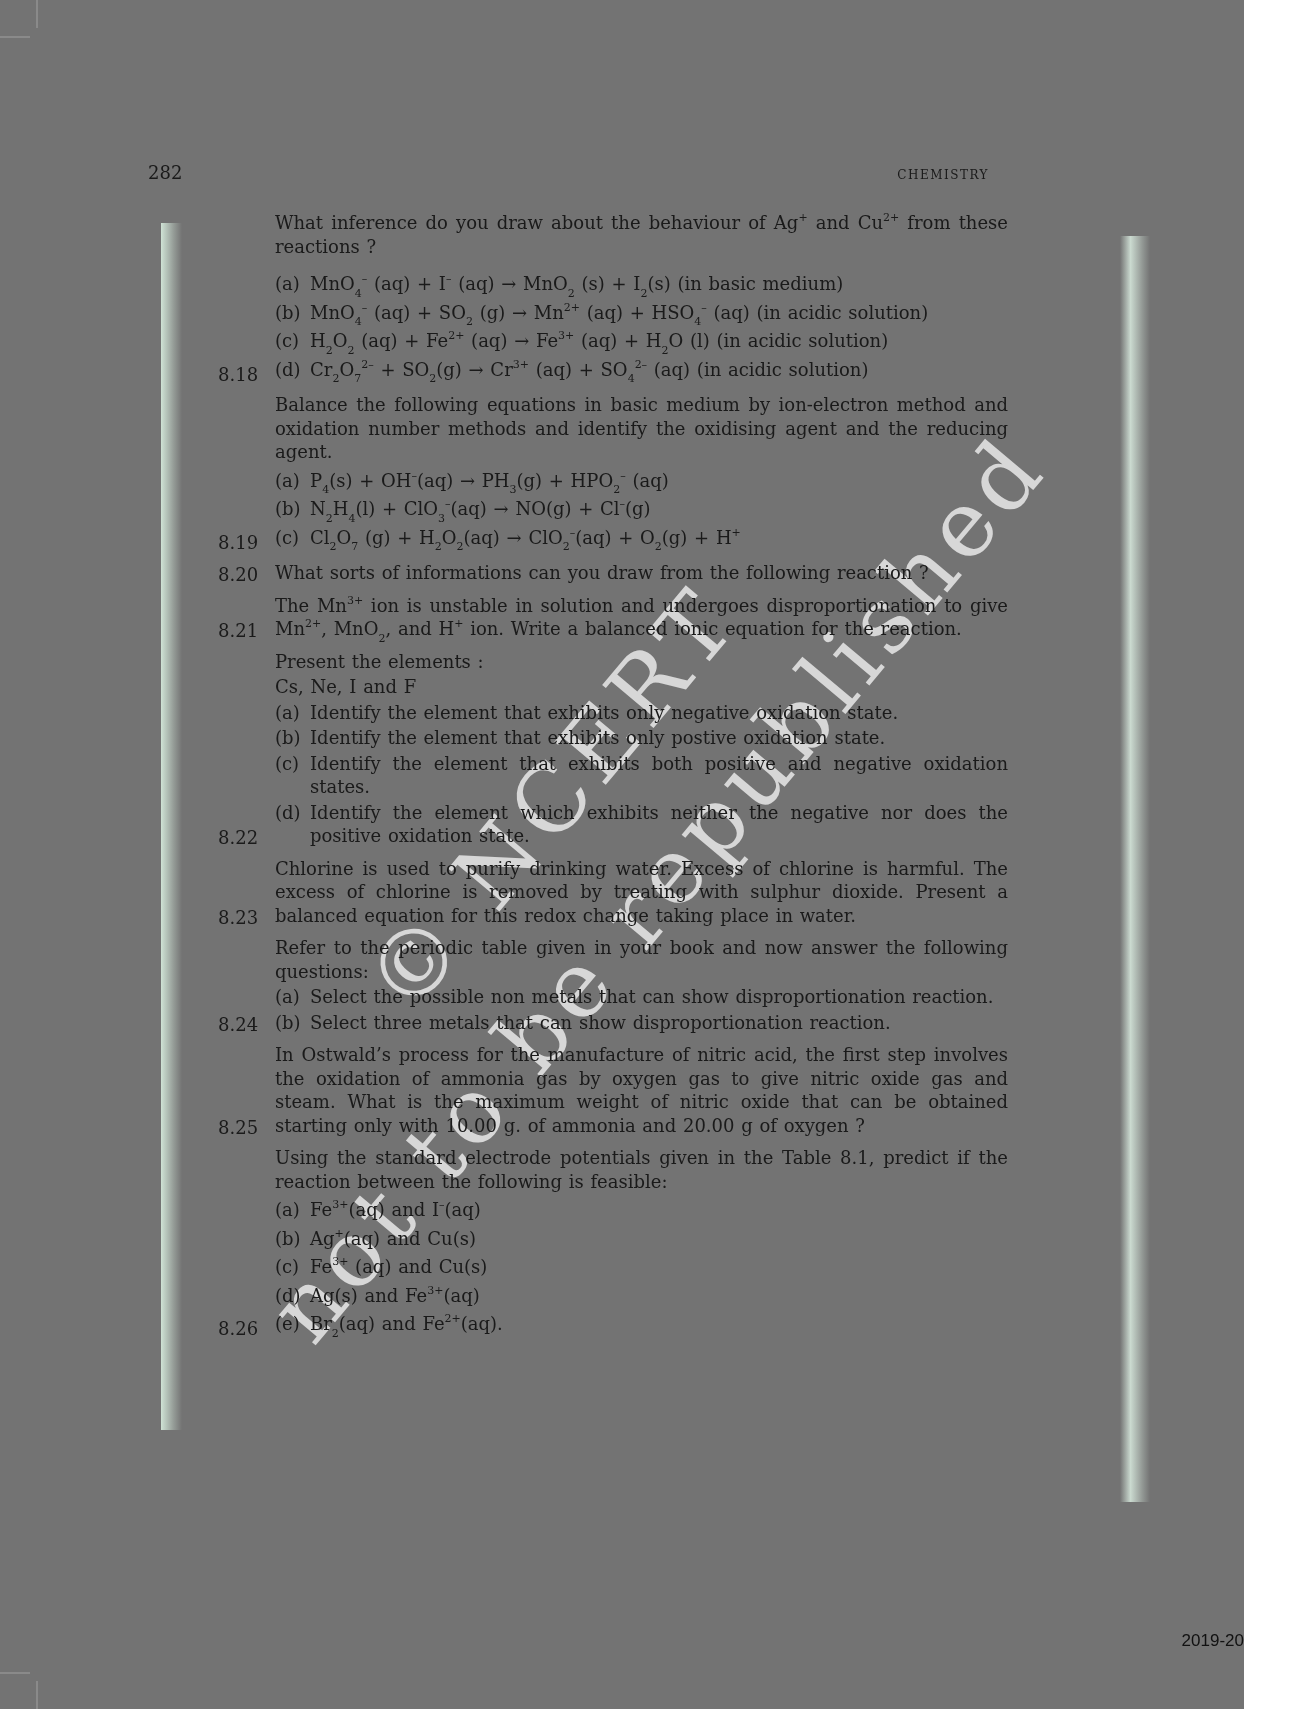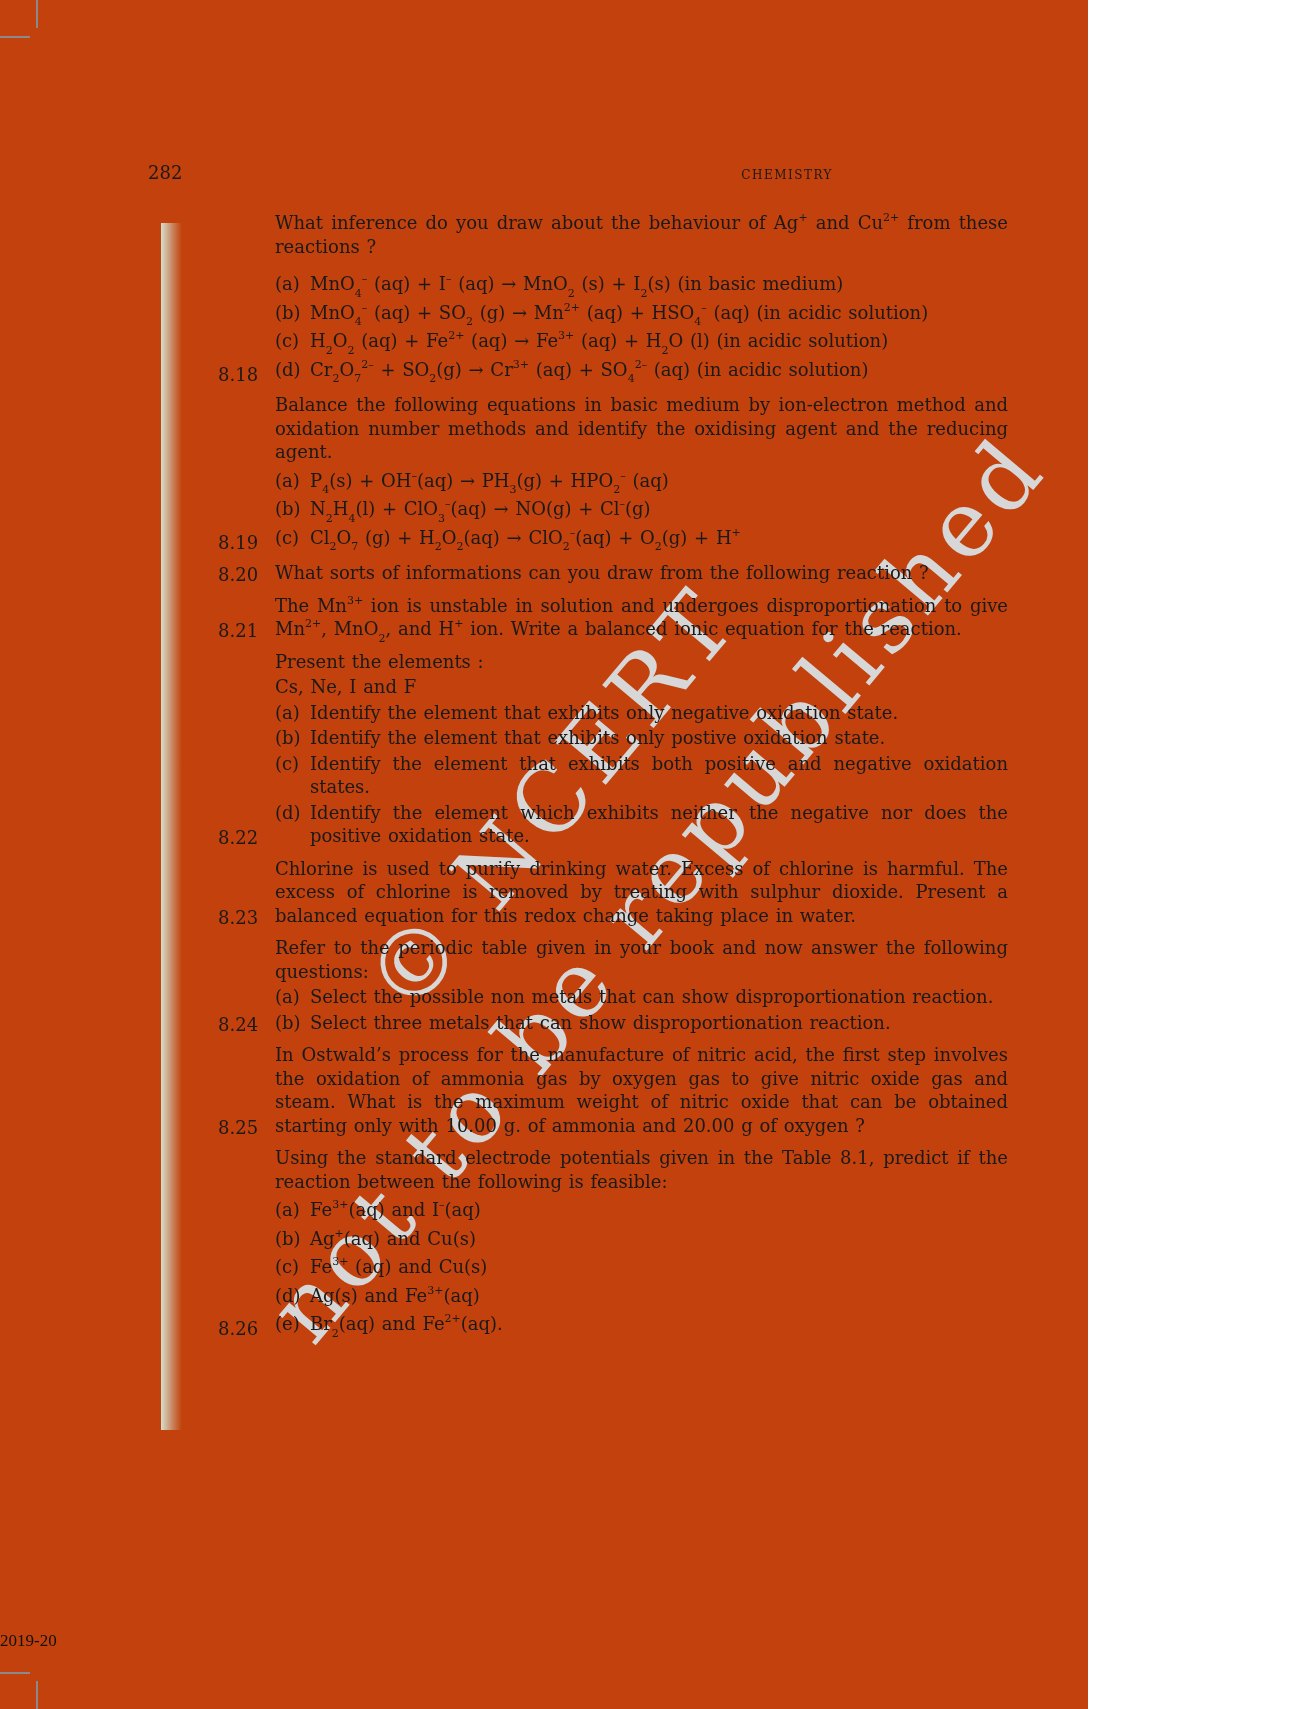--- a/index.html
+++ b/index.html
@@ -1,19 +1,19 @@
 <!DOCTYPE html>
 <html><head>
 <meta charset="utf-8">
 <style>
   html,body { margin:0; padding:0; background:#ffffff; }
   .page {
     position:relative;
-    width:1088px; height:1709px;
-    background:#c2410c;
+    width:1244px; height:1709px;
+    background:#737373;
     font-family:"DejaVu Serif", serif;
     color:#1a1a1a;
     overflow:hidden;
   }
   
   .mark { position:absolute; background:#8a8a8a; }
   .mark.tl-v { left:36px; top:0; width:2px; height:28px; }
   .mark.tl-h { left:0; top:36px; width:30px; height:2px; }
   .mark.bl-h { left:0; top:1672px; width:30px; height:2px; }
   .mark.bl-v { left:36px; top:1681px; width:2px; height:28px; }
@@ -64,22 +64,22 @@
   .item.text { margin:2px 0; }
   .ilabel { flex:none; width:35px; }
   .itext { flex:1; min-width:0; text-align:justify; word-spacing:1px; }
   .item.chem .itext { text-align:left; }
 
   sup { font-size:11px; position:relative; top:-1px; vertical-align:super; line-height:0; }
   sub { font-size:11px; position:relative; top:2px; vertical-align:sub; line-height:0; }
 
   .footer {
     position:absolute; left:0; top:1631px; width:100%;
-    text-align:left;
-    font-family:Liberation Serif, serif;
+    text-align:right;
+    font-family:Liberation Sans, sans-serif;
     font-size:17px; color:#111;
     z-index:1;
   }
 </style>
 </head>
 <body>
 
 <div class="page">
 
   <div class="mark tl-v"></div>

